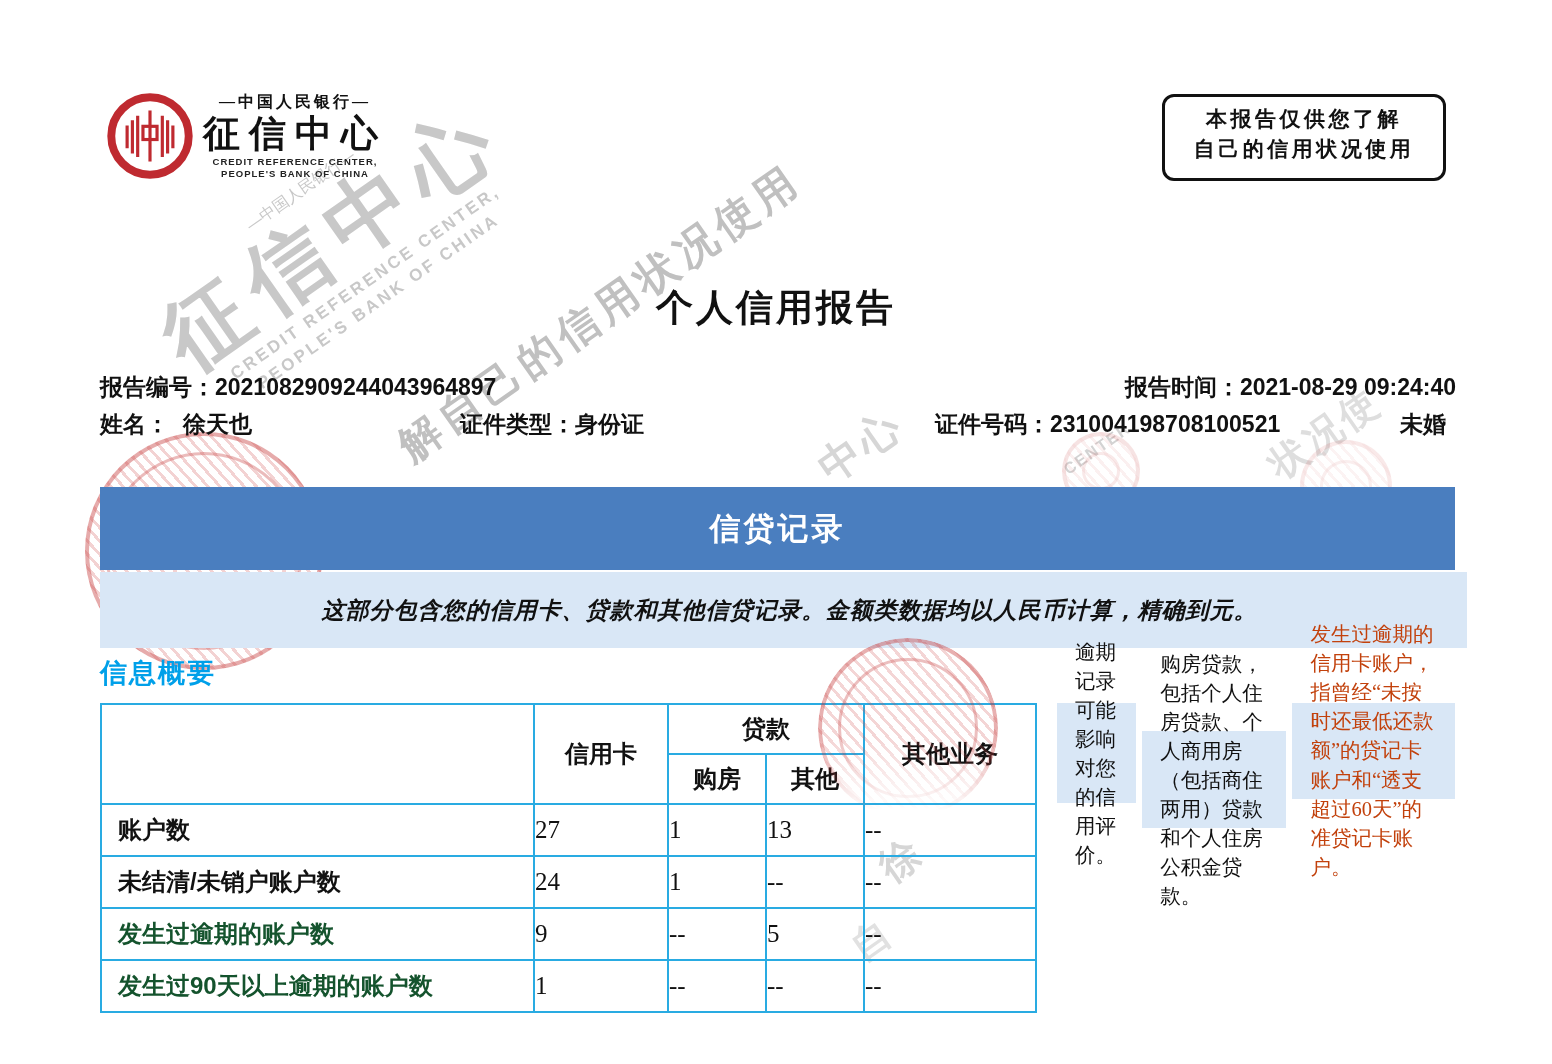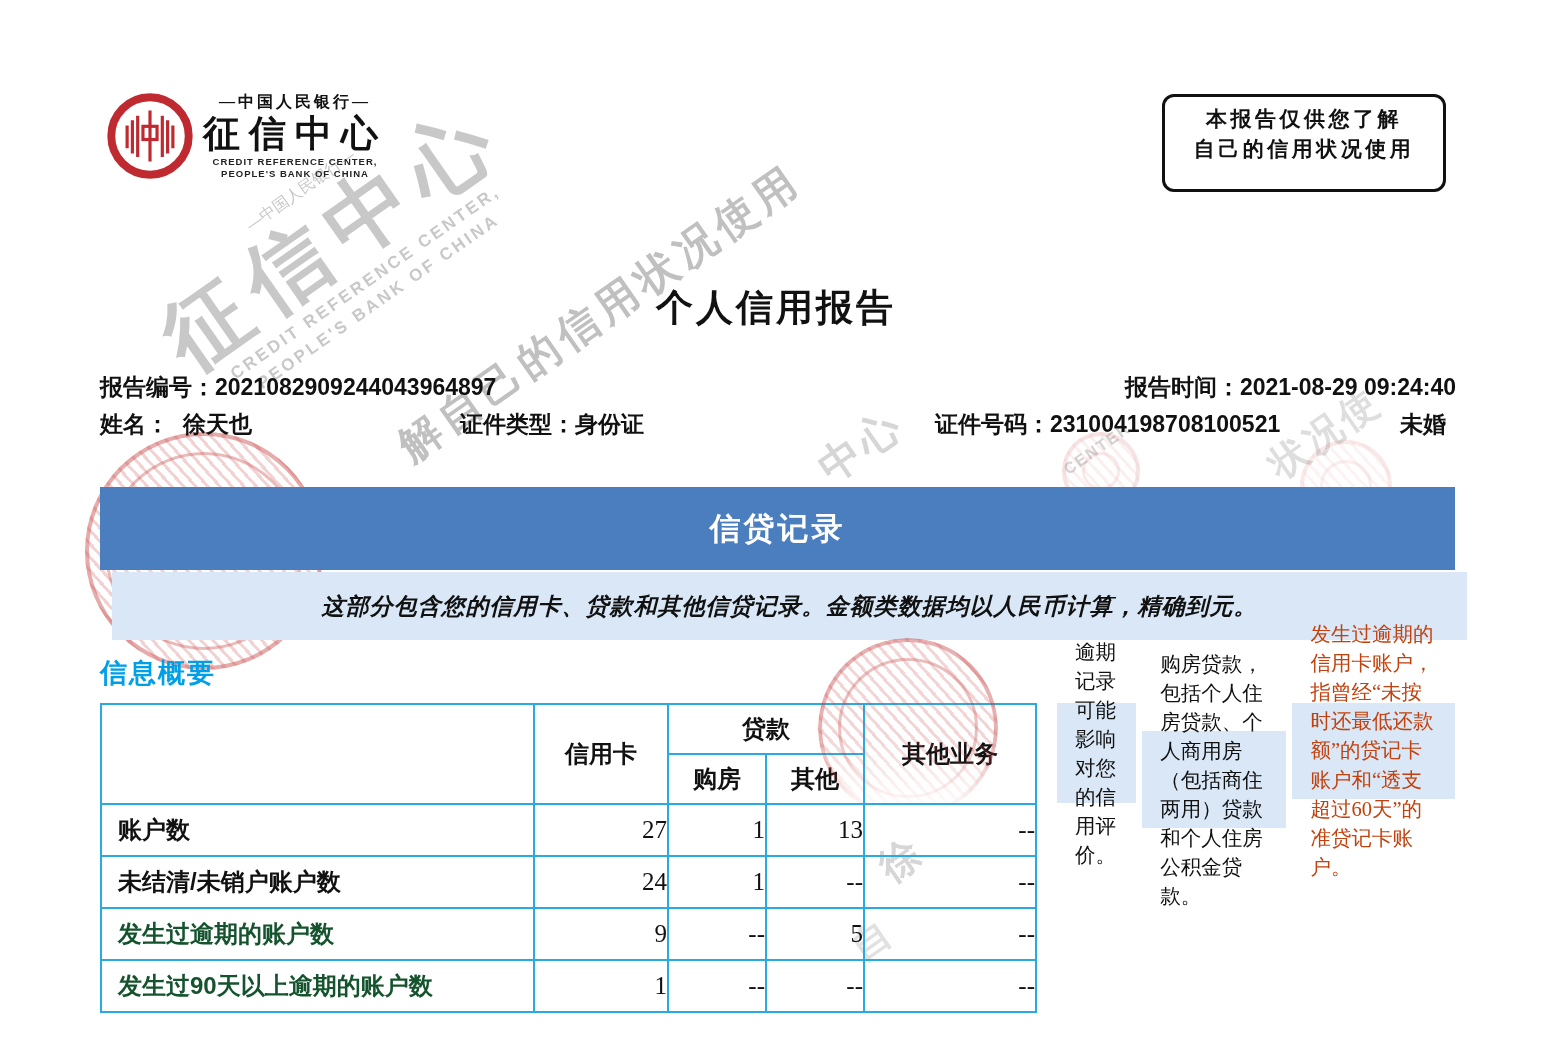--- a/index.html
+++ b/index.html
@@ -35,55 +35,55 @@
 
   
   .logo{position:absolute;left:106px;top:92px;display:flex;align-items:center;gap:8px;z-index:4;}
   .logo-seal{width:88px;height:88px;flex:0 0 auto;}
   .logo-text{width:186px;text-align:center;}
   .logo-bank{font-family:"Liberation Serif",serif;font-weight:bold;font-size:16px;letter-spacing:3px;white-space:nowrap;}
   .logo-center{font-weight:bold;font-size:37px;letter-spacing:9px;line-height:1.15;white-space:nowrap;}
   .logo-en{font-weight:bold;font-size:9.5px;letter-spacing:1px;line-height:1.3;color:#222;}
 
   .notice-box{position:absolute;left:1162px;top:94px;width:278px;z-index:4;
-      border:3px solid #111;border-radius:12px;padding:7px 0 24px;
+      border:3px solid #111;border-radius:12px;padding:7px 0 13px;
       text-align:center;font-weight:bold;font-size:21px;letter-spacing:3.5px;line-height:1.45;}
 
   
   .doc-title{position:absolute;left:0;top:283px;width:100%;text-align:center;z-index:4;
       font-weight:bold;font-size:37px;letter-spacing:3px;font-family:Liberation Serif, serif;}
 
   .info-line{position:absolute;left:100px;width:1356px;z-index:4;font-weight:bold;font-size:23px;white-space:nowrap;}
   .info-line-1{top:372px;display:flex;justify-content:space-between;}
   .info-line-2{top:409px;height:32px;}
   .info-line-2 .seg-name{position:absolute;left:0;}
   .info-line-2 .seg-idtype{position:absolute;left:360px;}
   .info-line-2 .seg-idno{position:absolute;left:835px;}
   .info-line-2 .seg-marital{position:absolute;left:1300px;}
   .gap-s{display:inline-block;width:14px;}
 
   
   .banner{position:absolute;left:100px;top:487px;width:1355px;height:83px;z-index:2;
       background:#4a7ebf;color:#fff;display:flex;align-items:center;justify-content:center;
       font-weight:bold;font-size:31px;letter-spacing:3px;}
-  .band{position:absolute;left:112px;top:572px;width:1355px;height:68px;z-index:2;
+  .band{position:absolute;left:100px;top:572px;width:1355px;height:76px;z-index:2;
       background:#d9e7f6;display:flex;align-items:center;justify-content:center;
-      font-weight:bold;font-style:italic;font-size:23px;letter-spacing:1px;}
+      font-weight:bold;font-style:italic;font-size:23px;letter-spacing:1px;padding-left:12px;}
 
   .section-heading{position:absolute;left:100px;top:655px;z-index:4;
       font-weight:bold;font-size:27px;letter-spacing:2px;color:#00a0e9;}
 
   
   .summary-table{position:absolute;left:100px;top:703px;z-index:2;
       border-collapse:collapse;table-layout:fixed;width:935px;background:transparent;}
   .summary-table th,.summary-table td{border:2px solid #29abe2;padding:0;}
   .summary-table th{font-weight:bold;font-size:24px;text-align:center;vertical-align:middle;height:48px;}
   .summary-table td{height:50px;vertical-align:middle;}
   .summary-table td.lbl{font-weight:bold;font-size:24px;text-align:left;padding-left:16px;}
-  .summary-table td.val{font-family:"Liberation Serif",serif;font-size:25px;text-align:right;margin-left:28px;}
+  .summary-table td.val{font-family:"Liberation Serif",serif;font-size:25px;text-align:left;margin-left:28px;}
   .summary-table tr.red td.lbl{color:#14532d;}
 
   
   .notes{position:absolute;left:1057px;top:703px;width:398px;z-index:2;
       display:flex;flex-direction:row;gap:6px;}
   .note{background:#d9e7f6;box-sizing:border-box;display:flex;align-items:center;
       padding:0 18px;font-size:20.5px;line-height:1.42;}
   .note-1{height:100px;}
   .note-2{height:97px;margin-top:28px;}
   .note-3{height:96px;color:#c2410c;font-family:Liberation Serif, serif;}

